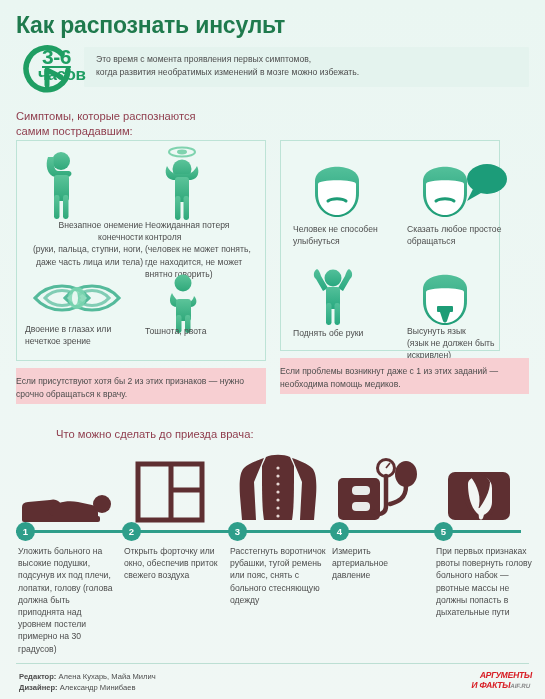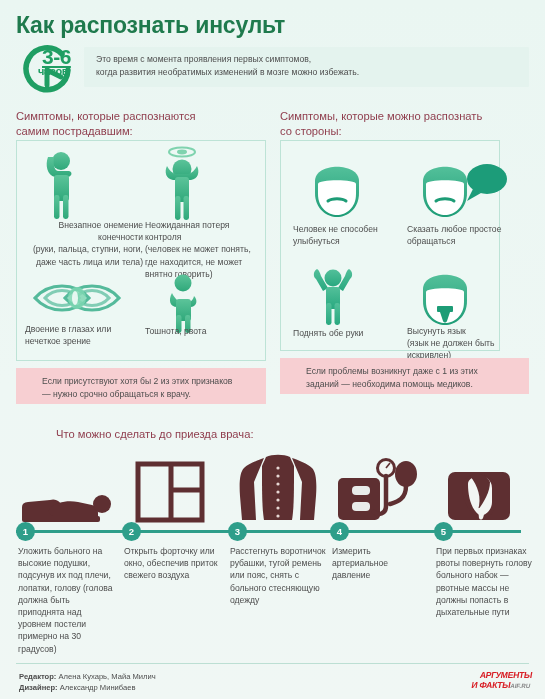--- a/index.html
+++ b/index.html
@@ -72,21 +72,21 @@
     font-size: 21px;
     font-weight: bold;
     color: #1f9e63;
     letter-spacing: -0.5px;
     text-decoration: underline;
   }
   .time-unit {
     position: absolute;
     left: 22px;
     top: 21px;
-    font-size: 11px;
+    font-size: 17px;
     font-weight: bold;
     color: #1f9e63;
     letter-spacing: -0.4px;
   }
 
   
   .sec-head {
     position: absolute;
     font-size: 11.2px;
     font-weight: normal;
@@ -106,21 +106,21 @@
   #panel-left  { left: 16px;  top: 140px; width: 250px; height: 221px; }
   #panel-right { left: 280px; top: 140px; width: 220px; height: 211px; }
 
   .alert {
     position: absolute;
     background: #f7cfd2;
     box-sizing: border-box;
     font-size: 8.6px;
     line-height: 12.5px;
     color: #4d4d4d;
-    padding: 7px 26px;
+    padding: 7px 0;
   }
   #alert-left  { left: 16px;  top: 368px; width: 250px; height: 36px; }
   #alert-right { left: 280px; top: 358px; width: 249px; height: 36px; }
 
   .item { position: absolute; }
   .item .cap {
     position: absolute;
     font-size: 8.6px;
     line-height: 12.2px;
     color: #4d4d4d;
@@ -248,24 +248,20 @@
     </div>
     <div class="time-num">3-6</div>
     <div class="time-unit">часов</div>
   </div>
 
   <div class="sec-head" id="head-left">
     <div>Симптомы, которые распознаются</div>
     <div>самим пострадавшим:</div>
   </div>
 
-  <div class="sec-head" id="head-right">
-    <div>Симптомы, которые можно распознать</div>
-    <div>со стороны:</div>
-  </div>
 
   <div class="panel" id="panel-left">
 
     <div class="item" style="left:0px; top:0px; width:125px;">
       <div class="icon-wrap" style="left:22px; top:8px;">
         <svg width="48" height="72" viewBox="0 0 48 72">
           <defs>
             <linearGradient id="g1" x1="0" y1="0" x2="0" y2="1">
               <stop offset="0%" stop-color="#5cc49a"></stop>
               <stop offset="100%" stop-color="#2fa87a"></stop>

